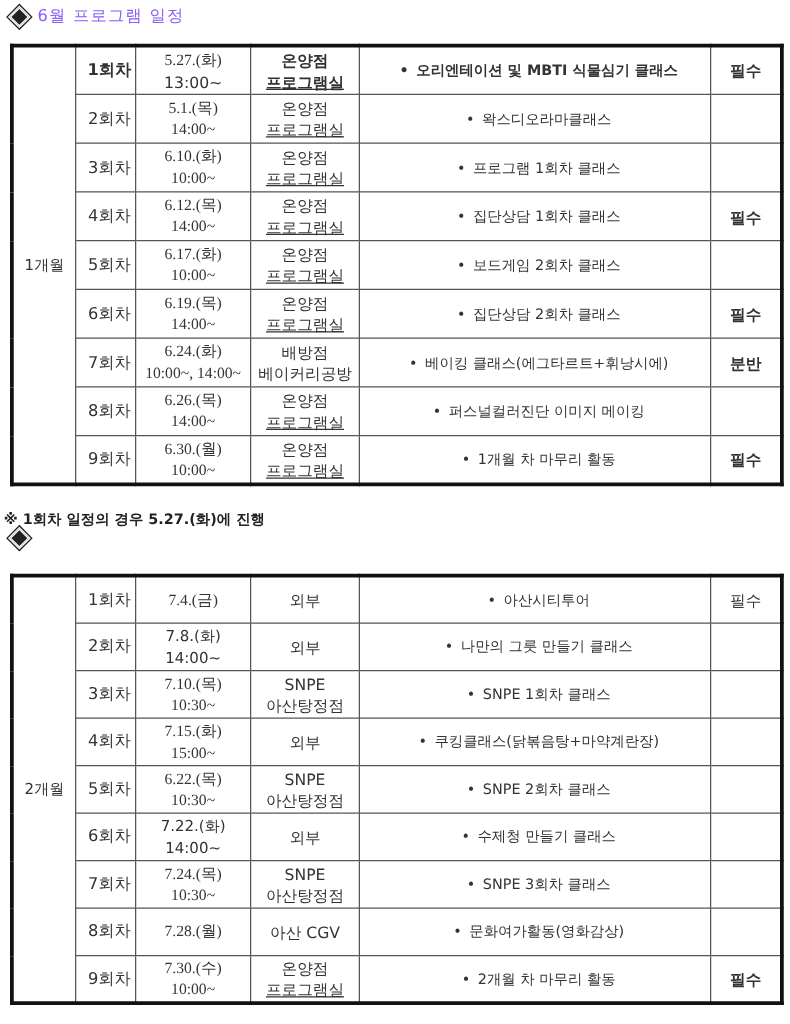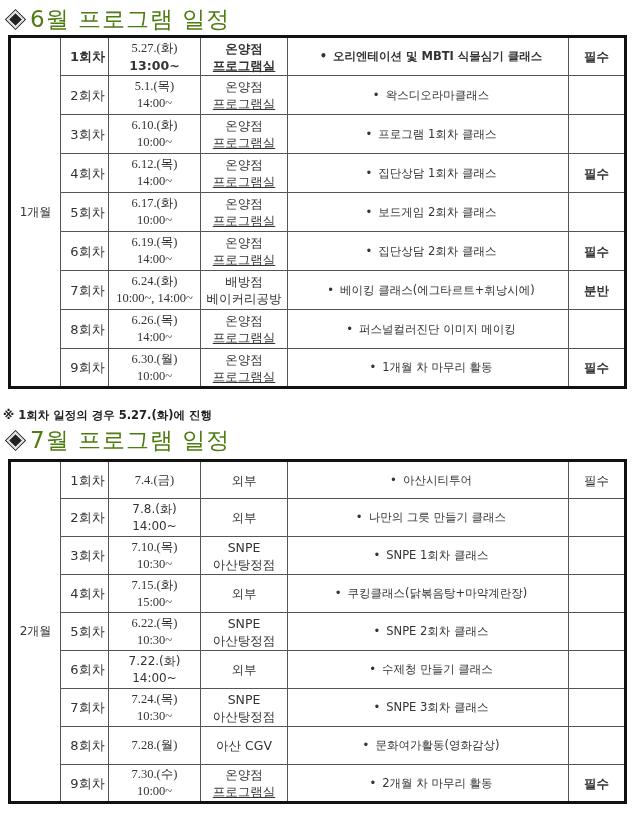--- a/index.html
+++ b/index.html
@@ -1,28 +1,28 @@
 <!DOCTYPE html>
 <html><head>
 <meta charset="utf-8">
 <style>
   html, body { margin:0; padding:0; background:#ffffff; }
   body { width:632px; height:819px; position:relative; overflow:hidden;
          font-family:"DejaVu Sans","Liberation Sans",sans-serif; color:#222; }
-  .section-title { position:absolute; left:6px; font-size:23px; color:#4d7c0f; letter-spacing:1px; display:flex; align-items:center; }
+  .section-title { position:absolute; left:6px; font-size:13px; color:#8b5cf6; letter-spacing:1px; display:flex; align-items:center; }
   .section-title .diamond { display:inline-block; width:11px; height:11px; background:#222; transform:rotate(45deg);
      outline:1.5px solid #222; outline-offset:1.5px; margin:0 9px 0 4px; border:1px solid #fff; box-sizing:border-box; }
   table.sched { position:absolute; left:8px; width:616px; border-collapse:collapse; border:3px solid #111; table-layout:fixed; }
   table.sched td { border:1px solid #555; font-size:12px; color:#333; padding:0; text-align:center; vertical-align:middle; line-height:17px; }
   table.sched tr.thick-top td { border-top:1.5px solid #444; }
   td.month { font-size:12.5px; }
   td.session { text-align:left; padding-left:6px !important; font-size:13px !important; }
   td.session.bold { font-weight:bold; }
   td.date { font-family:"Liberation Serif","DejaVu Serif",serif; font-size:12.5px !important; }
-  td.date .l2.bold { font-weight:bold; font-family:"DejaVu Sans",sans-serif; }
+  td.date .l2.bold { font-weight:normal; font-family:"DejaVu Sans",sans-serif; }
   td.date.sans { font-family:"DejaVu Sans","Liberation Sans",sans-serif; font-size:12px !important; }
   td.place { font-size:12.5px !important; }
   td.place.bold { font-weight:bold; }
   td.place .ul { text-decoration:underline; }
   td.desc { text-align:left; padding-left:6px !important; font-size:11.5px !important; }
   td.desc .bullet { margin-right:6px; }
   td.desc.bold { font-weight:bold; }
   td.req { font-weight:bold; font-size:12.5px !important;margin-left:22px; }
   td.req.normal { font-weight:normal; }
   .note { position:absolute; left:3px; top:408px; font-size:11.5px; font-weight:bold; color:#222; }
@@ -181,21 +181,20 @@
              </td>
         <td class="req">필수</td>
       </tr>
     </tbody>
 </table>
 
 <div class="note">※ 1회차 일정의 경우 5.27.(화)에 진행</div>
 
 <div class="section-title" style="top:425px;">
   <span class="diamond"></span>
-  <span>7월 프로그램 일정</span>
 </div>
 
 <table class="sched" id="t2" style="top:459px;">
   <colgroup>
     <col style="width:51px">
       <col style="width:48px">
       <col style="width:92px">
       <col style="width:87px">
       <col style="width:281px">
       <col style="width:57px">

